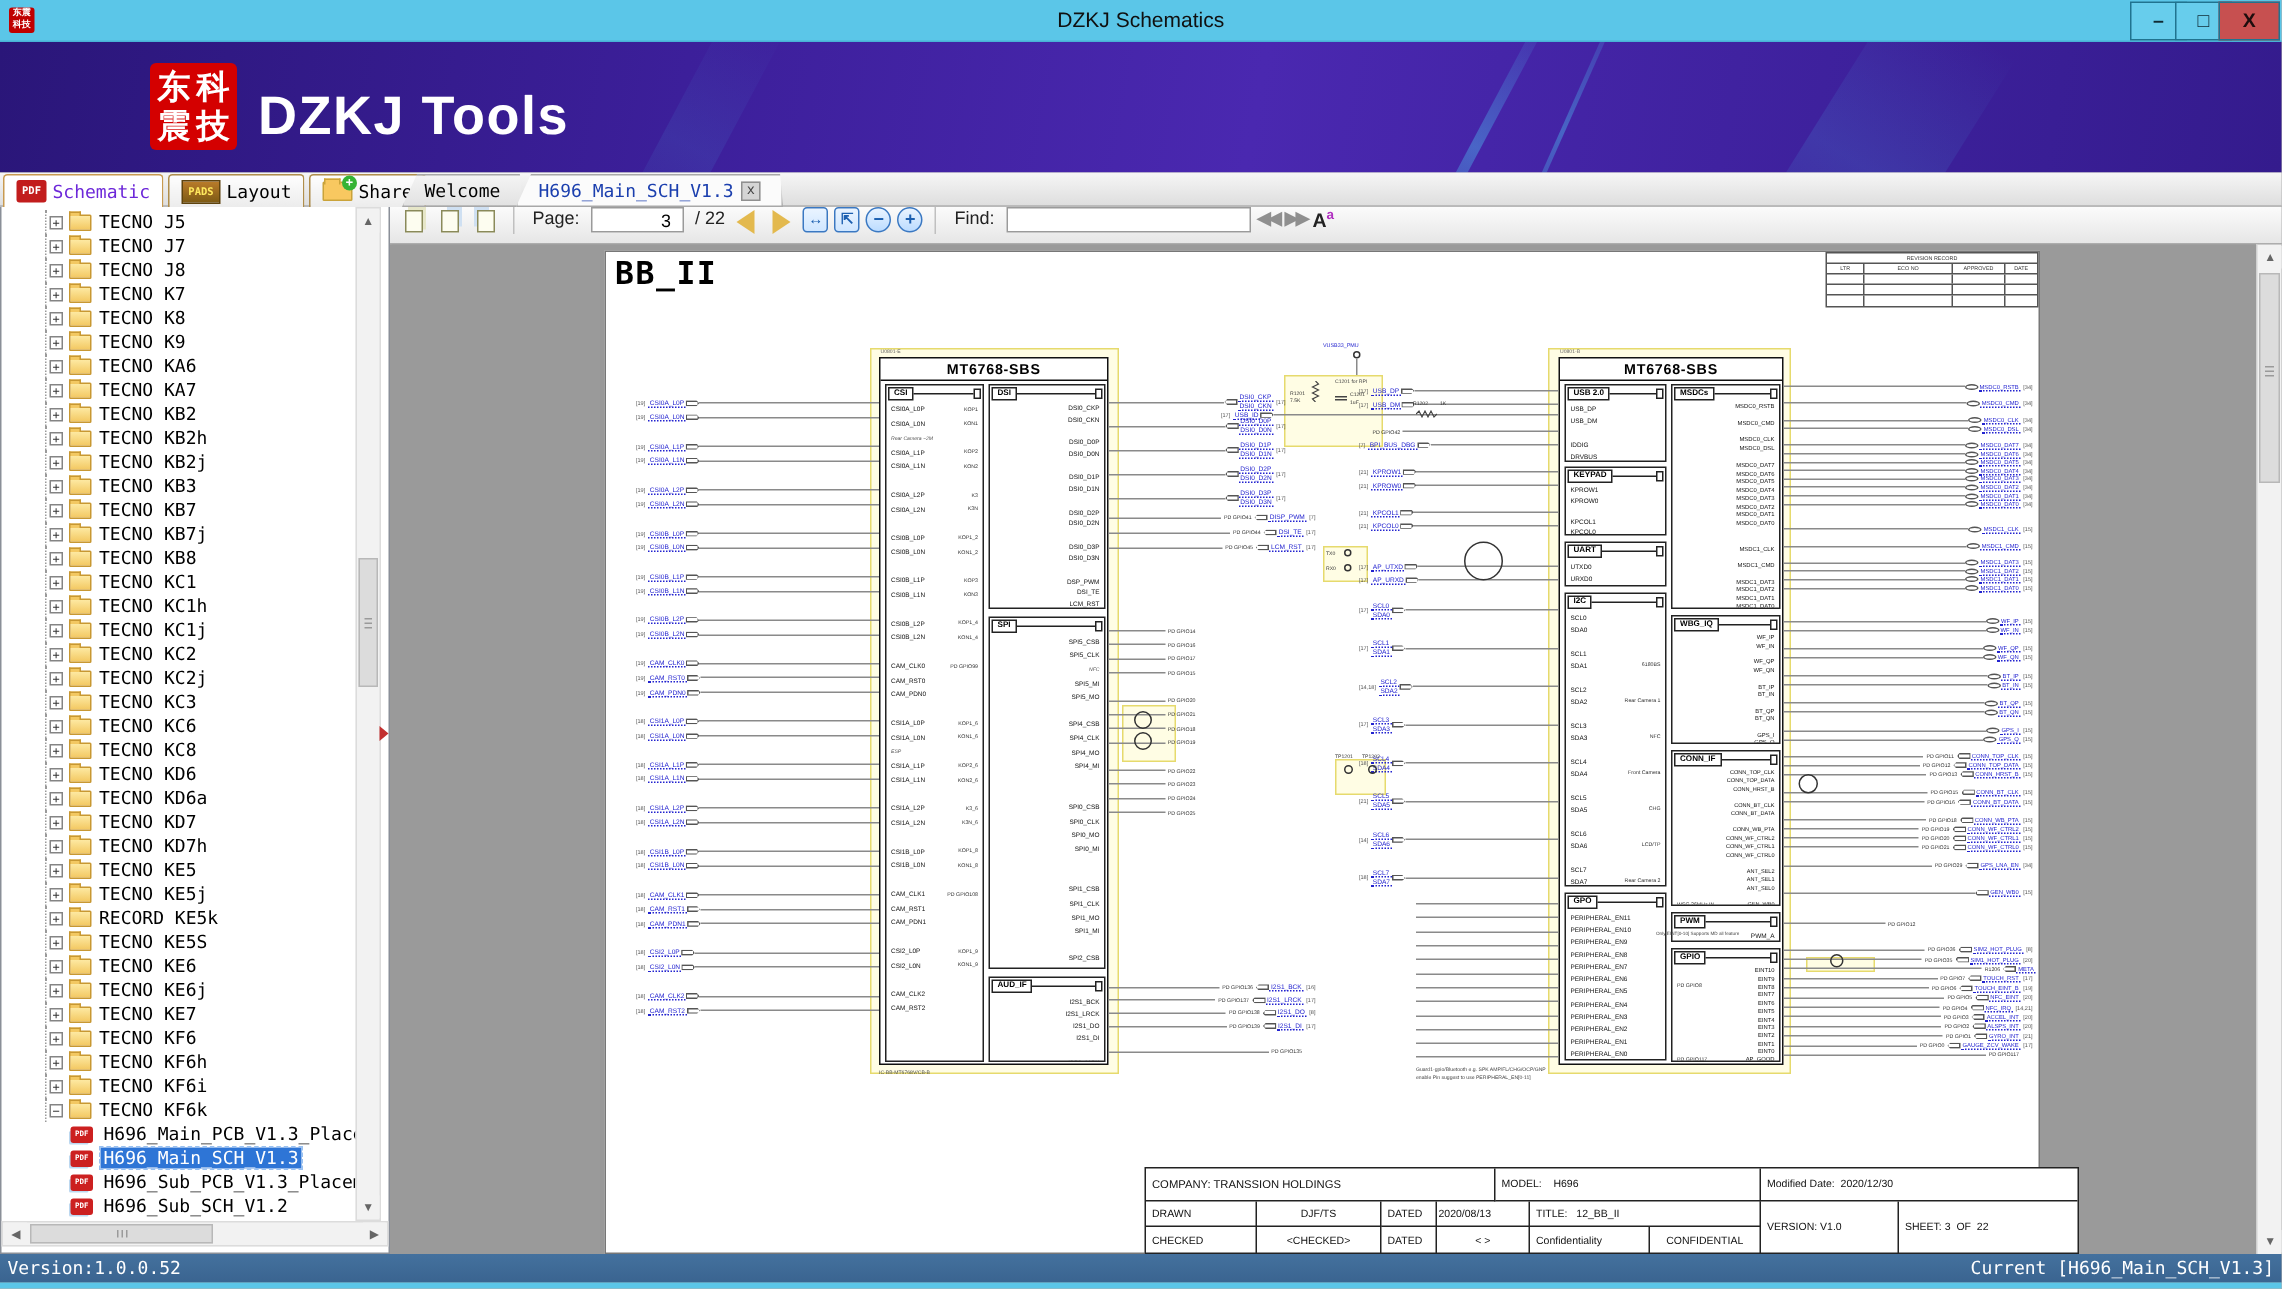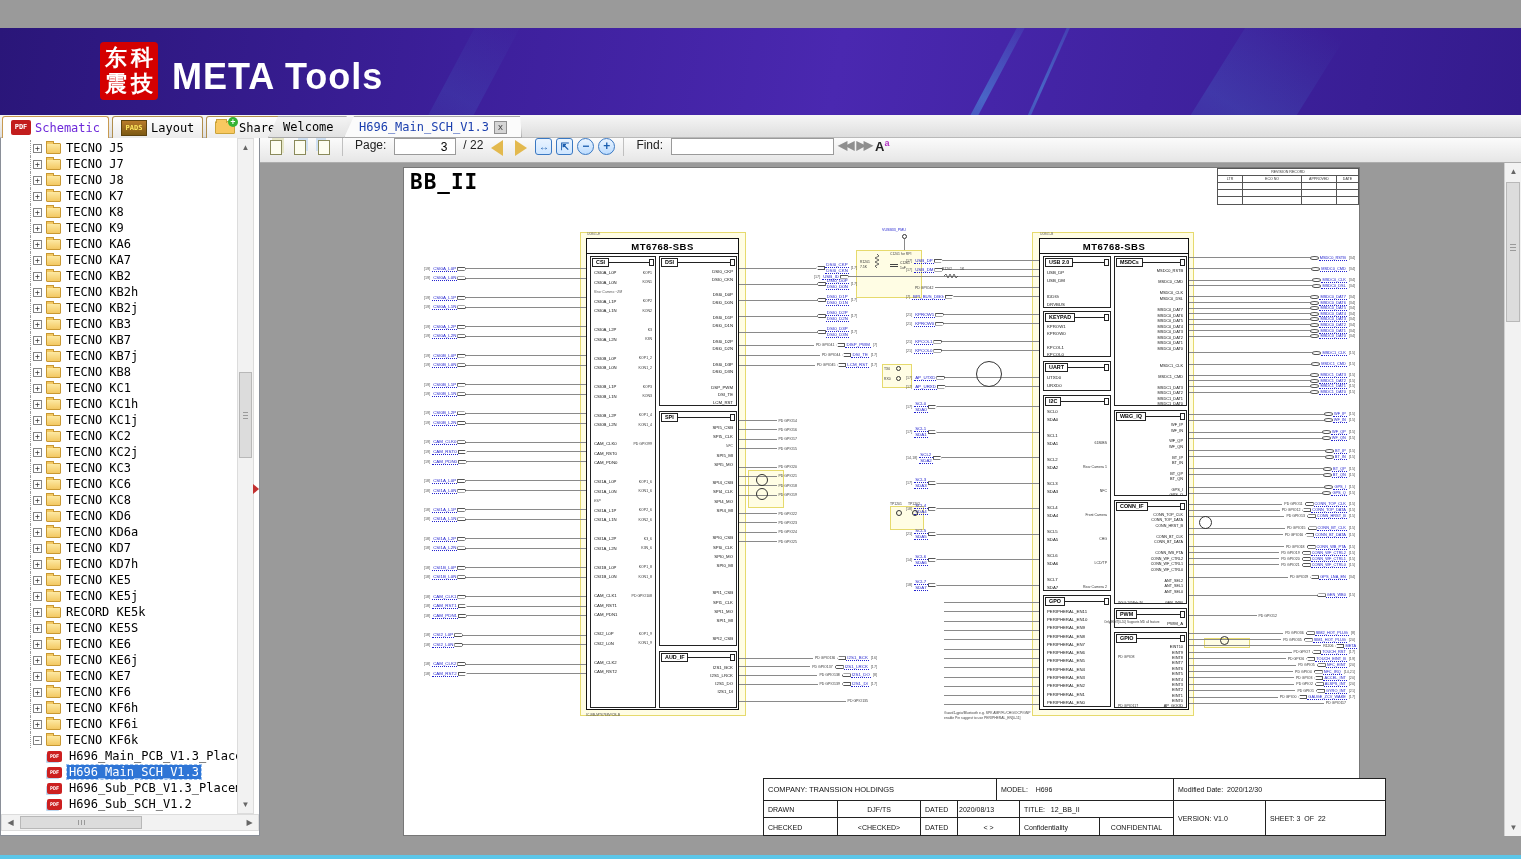--- a/index.html
+++ b/index.html
@@ -147,31 +147,38 @@
 
   
   .statusbar{position:absolute;left:0;top:836px;width:1521px;height:19px;background:linear-gradient(#44719e,#3a6490);color:#fff;font-family:"DejaVu Sans Mono",monospace;font-size:12px;line-height:19px;}
   .status-strip{position:absolute;left:0;top:855px;width:1521px;height:4px;background:#5bc6e8;}
 </style>
 </head>
 <body>
 
 <div id="app">
 
+  <div class="titlebar">
+    <div class="app-ico">东震<br>科技</div>
+    <div class="title-text">DZKJ Schematics</div>
+    <div class="winbtn min">–</div>
+    <div class="winbtn max">□</div>
+    <div class="winbtn close">X</div>
+  </div>
 
   <div class="banner">
     <div class="streak s1"></div>
     <div class="streak s2"></div>
     <div class="streak s3"></div>
     <div class="streak s4"></div>
     <div class="brand-logo">
       <span>东震</span>
         <span>科技</span>
     </div>
-    <div class="brand-name">META Tools</div>
+    <div class="brand-name">DZKJ Tools</div>
   </div>
 
   <div class="tabbar">
     <div class="ftab active" style="left:2px;">
       <span class="pdf-ico">PDF</span>
       <span class="lbl-sch">Schematic</span>
     </div>
     <div class="ftab" style="left:112px;">
       <span class="pads-ico">PADS</span>
       <span>Layout</span>
@@ -2299,15 +2306,19 @@
   </div>
 
   <div class="vsb">
     <div class="sb-btn" style="top:1px;left:1px;">▲</div>
     <div class="sb-thumb" style="left:1px;top:19px;width:14px;height:140px;">
         <span class="grip" style="top:64px;"></span>
       </div>
     <div class="sb-btn" style="bottom:1px;left:1px;">▼</div>
   </div>
 
+  <div class="statusbar">
+    <span style="position:absolute;left:5px;">Version:1.0.0.52</span>
+    <span style="position:absolute;right:5px;">Current [H696_Main_SCH_V1.3]</span>
+  </div>
   <div class="status-strip"></div>
 
 </div>
 
 </body></html>

